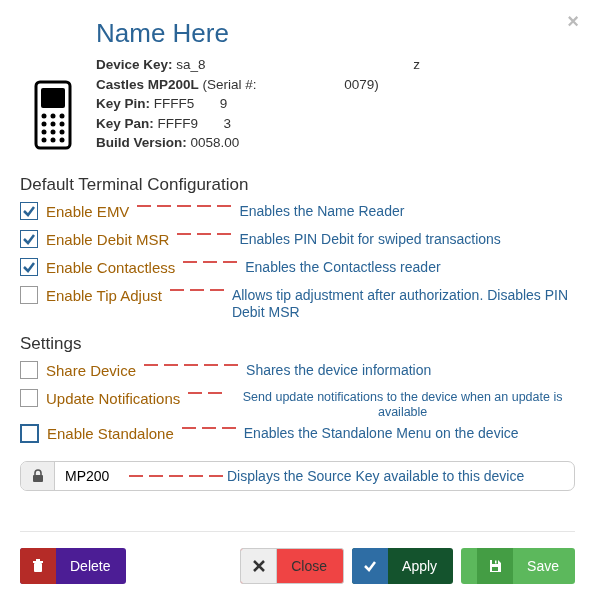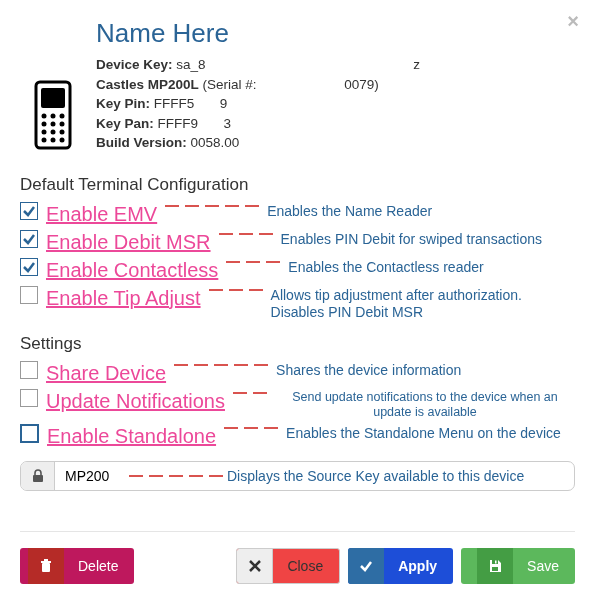--- a/index.html
+++ b/index.html
@@ -59,26 +59,25 @@
     display: flex; align-items: center; justify-content: center;
     flex: 0 0 auto;
     margin-top: 1px;
     background: #fff;
     cursor: pointer;
   }
   .checkbox.checked { border-color: #2a6496; }
   .checkbox.blue { border-color: #2a6496; border-width: 2px; width:19px; height:19px;}
   .checkbox svg { display: block; }
   .opt-label {
-    font-size: 20px;
-    color: #ec4899;
+    font-size: 15px;
+    color: #a16207;
     flex: 0 0 auto;
     padding-top: 2px;
     white-space: nowrap;
-    text-decoration: underline;
   }
   .dash-rule {
     flex: 0 0 auto;
     display: flex;
     align-items: center;
     gap: 6px;
     padding-top: 4px;
     color: #c9302c;
   }
   .dash-rule span {
@@ -145,25 +144,25 @@
     height: 36px;
     overflow: hidden;
   }
   .btn .icon-part {
     width: 36px; height: 36px;
     display: flex; align-items: center; justify-content: center;
   }
   .btn .text-part {
     padding: 0 16px 0 4px;
   }
-  .btn-delete { background: #be185d; color: #fff; padding-left: 8px; }
+  .btn-delete { background: #4c1d95; color: #fff; }
   .btn-delete .icon-part { background: #b52b27; }
   .btn-close { background: #ef4444; color: #333; border:1px solid #ccc;align-items:center;}
   .btn-close .icon-part { background: #eee; border-right:1px solid #ccc;}
-  .btn-apply { background: #1d4ed8; color: #fff; font-weight: bold; }
+  .btn-apply { background: #14532d; color: #fff; }
   .btn-apply .icon-part { background: #2e6da4; }
   .btn-save { background: #5cb85c; color: #fff; padding-left: 16px; }
   .btn-save .icon-part { background: #449d44; }
   .right-buttons { display:flex; gap:8px; }
 </style>
 </head>
 <body>
 
 <div class="modal">
 

